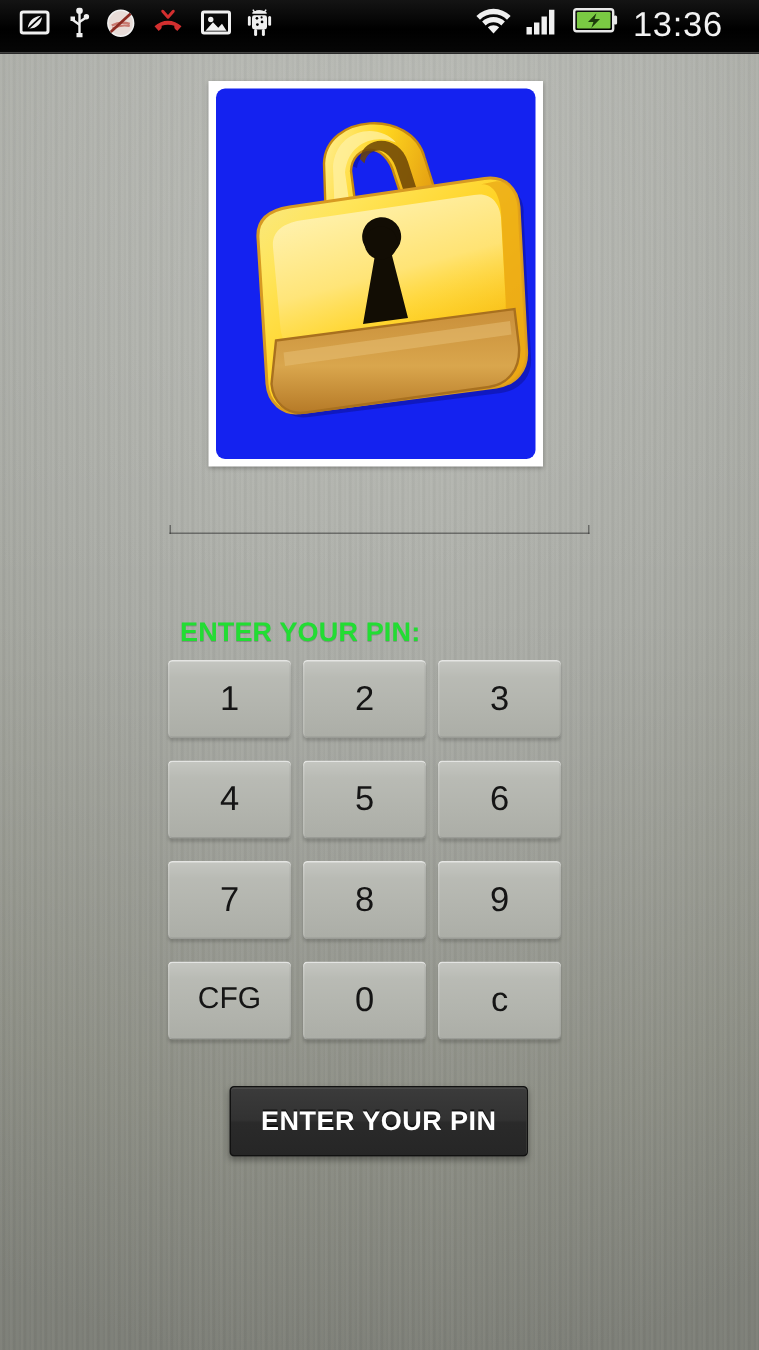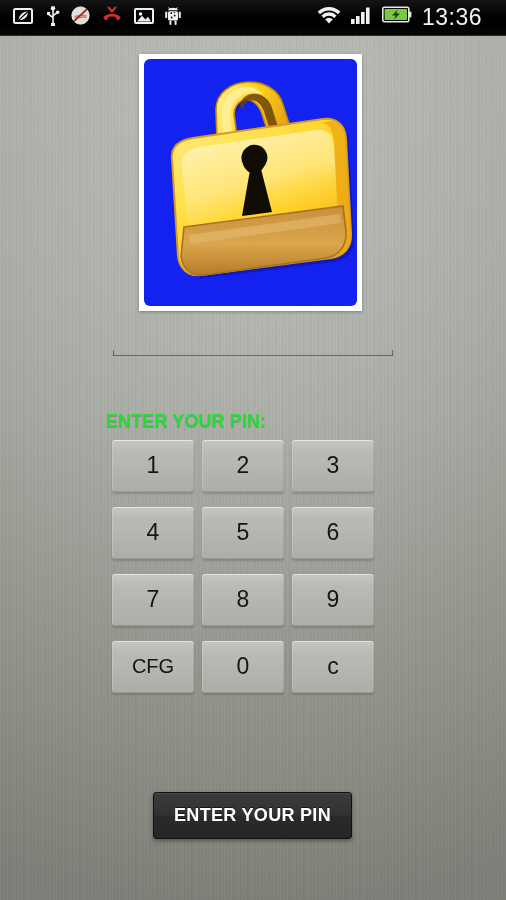--- a/index.html
+++ b/index.html
@@ -85,21 +85,21 @@
   #pin-input input {
     position:absolute; left:2px; bottom:1px;
     width:276px; height:16px;
     border:0; background:transparent; outline:none;
     font-family:"Liberation Sans", sans-serif;
     font-size:14px; color:#1e1e1e;
   }
 
   
   #pin-label {
-    position:absolute; left:106px; top:411px;
+    position:absolute; left:120px; top:411px;
     color:#22dd33;
     font-size:18px;
     font-weight:700;
     letter-spacing:0.1px;
     font-family:"Liberation Sans", sans-serif;
     text-shadow:0 1px 0 rgba(0,0,0,0.18);
   }
 
   
   #keypad {
@@ -133,21 +133,21 @@
     font-weight:400;
     line-height:1;
     cursor:pointer;
     display:flex; align-items:center; justify-content:center;
     padding-bottom:2px;
   }
   .key.key-cfg { font-size:20px;text-align:right; }
 
   
   #submit-btn {
-    position:absolute; left:153px; top:792px;
+    position:absolute; left:153px; top:724px;
     width:199px; height:47px;
     border:1px solid #111;
     border-radius:3px;
     background:linear-gradient(180deg,#3b3b3b 0%,#323232 48%,#2a2a2a 52%,#262626 100%);
     color:#ffffff;
     font-family:"Liberation Sans", sans-serif;
     font-size:18px;
     font-weight:700;
     letter-spacing:0.3px;
     cursor:pointer;

